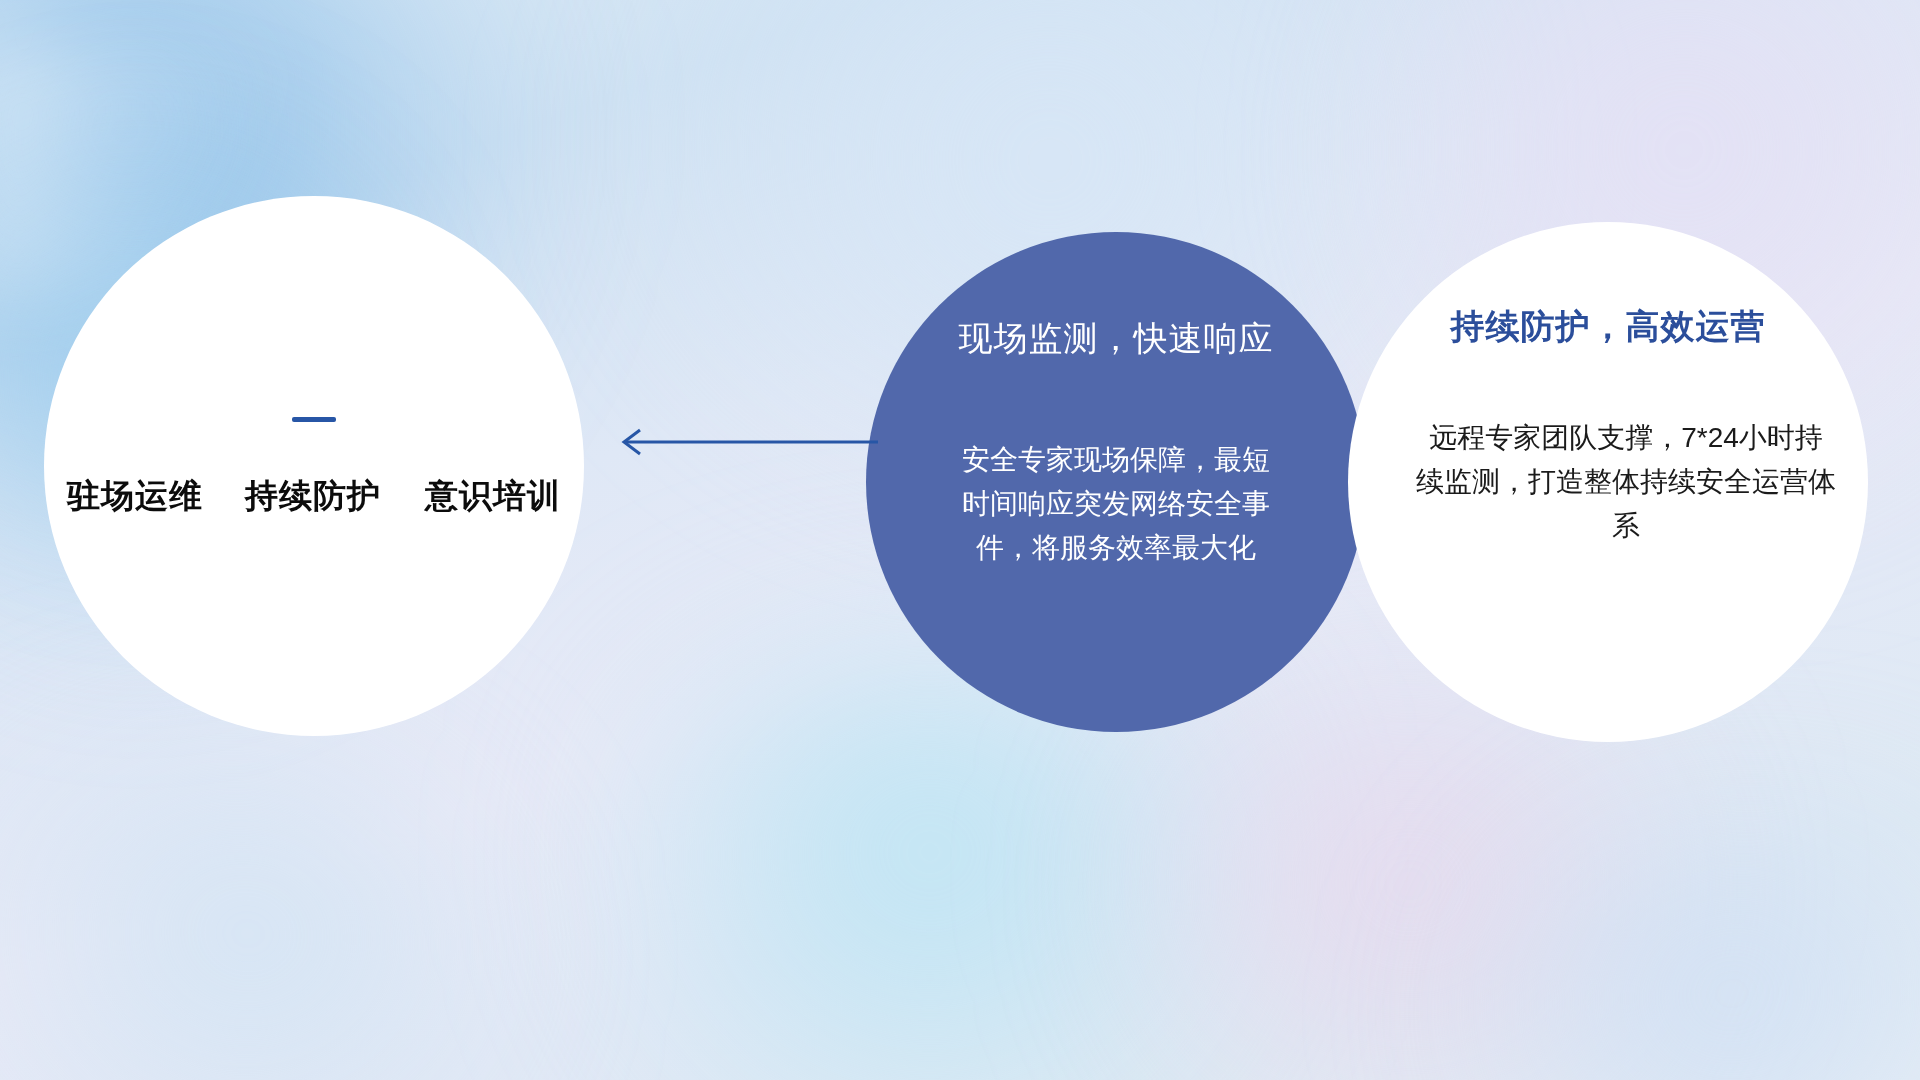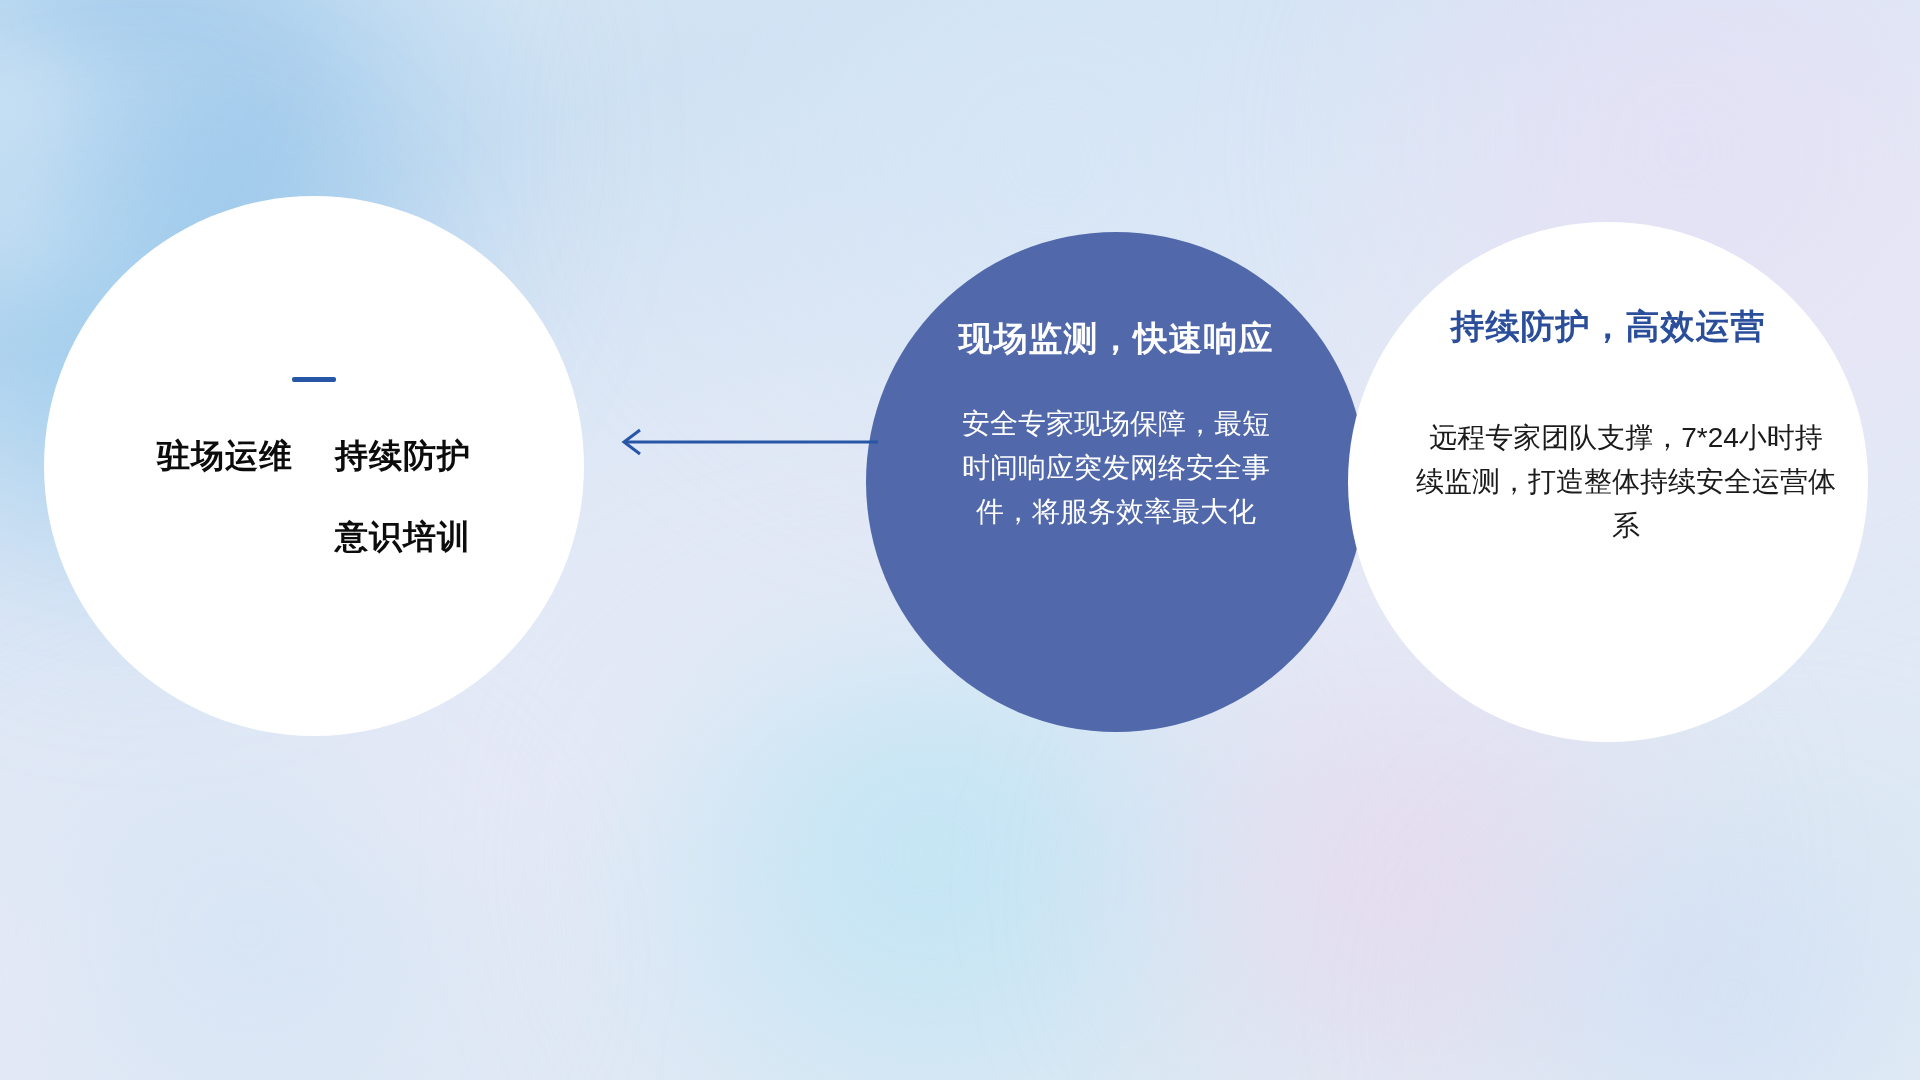--- a/index.html
+++ b/index.html
@@ -127,46 +127,46 @@
   
   .dash {
     width: 44px;
     height: 5px;
     background: #2756a6;
     border-radius: 2px;
     margin-bottom: 56px;
   }
   .kw-wrap {
     display: flex;
-    flex-direction: column;
-    align-items: flex-end;
+    flex-direction: row;
+    align-items: flex-start;
     gap: 44px;
   }
   .kw-row {
     display: flex;
     gap: 42px;
     font-size: 33px;
     font-weight: 700;
     color: #0c0c0c;
     letter-spacing: 1px;
     line-height: 1.1;
     white-space: nowrap;
   }
   .kw-row.single { justify-content: center; }
 
   
   .c-title {
     font-size: 34px;
-    font-weight: 700;
+    font-weight: 400;
     color: #ffffff;
     letter-spacing: 1px;
     white-space: nowrap;
   }
   .c-body {
-    margin-top: 40px;
+    margin-top: 76px;
     width: 330px;
     font-size: 28px;
     line-height: 1.58;
     color: #ffffff;
     text-align: center;
     font-weight: 400;
   }
 
   
   .r-title {

